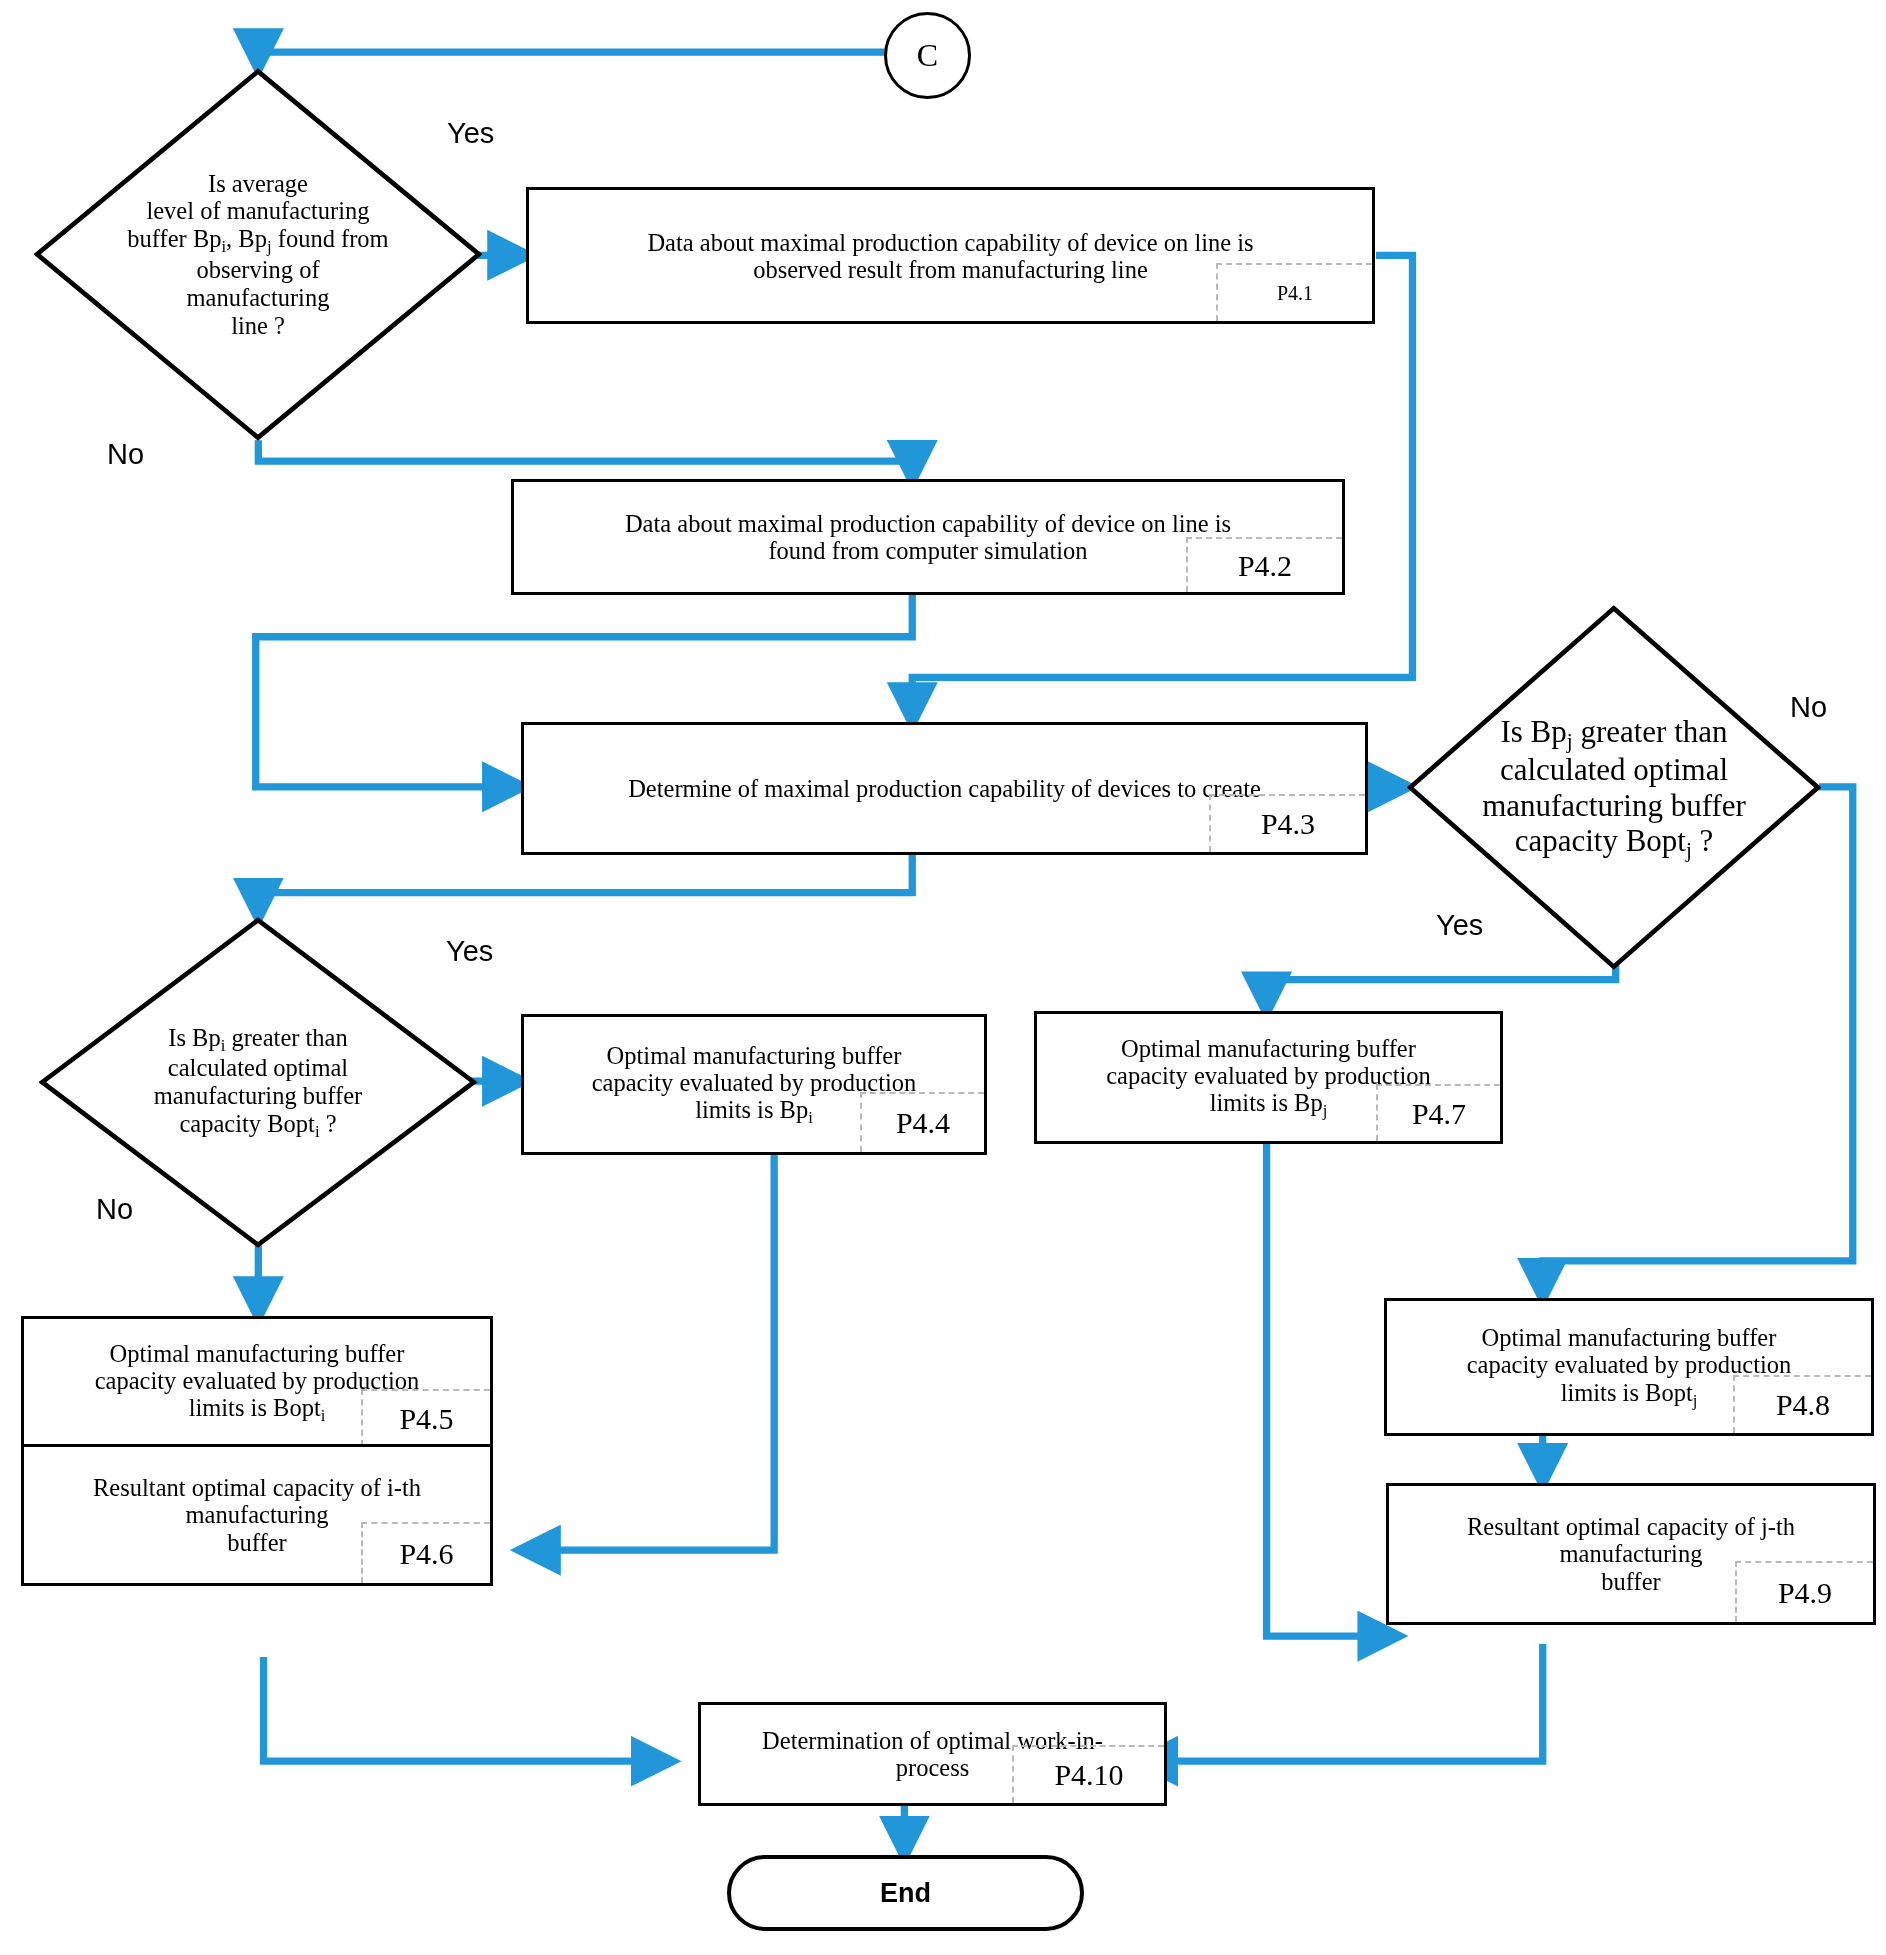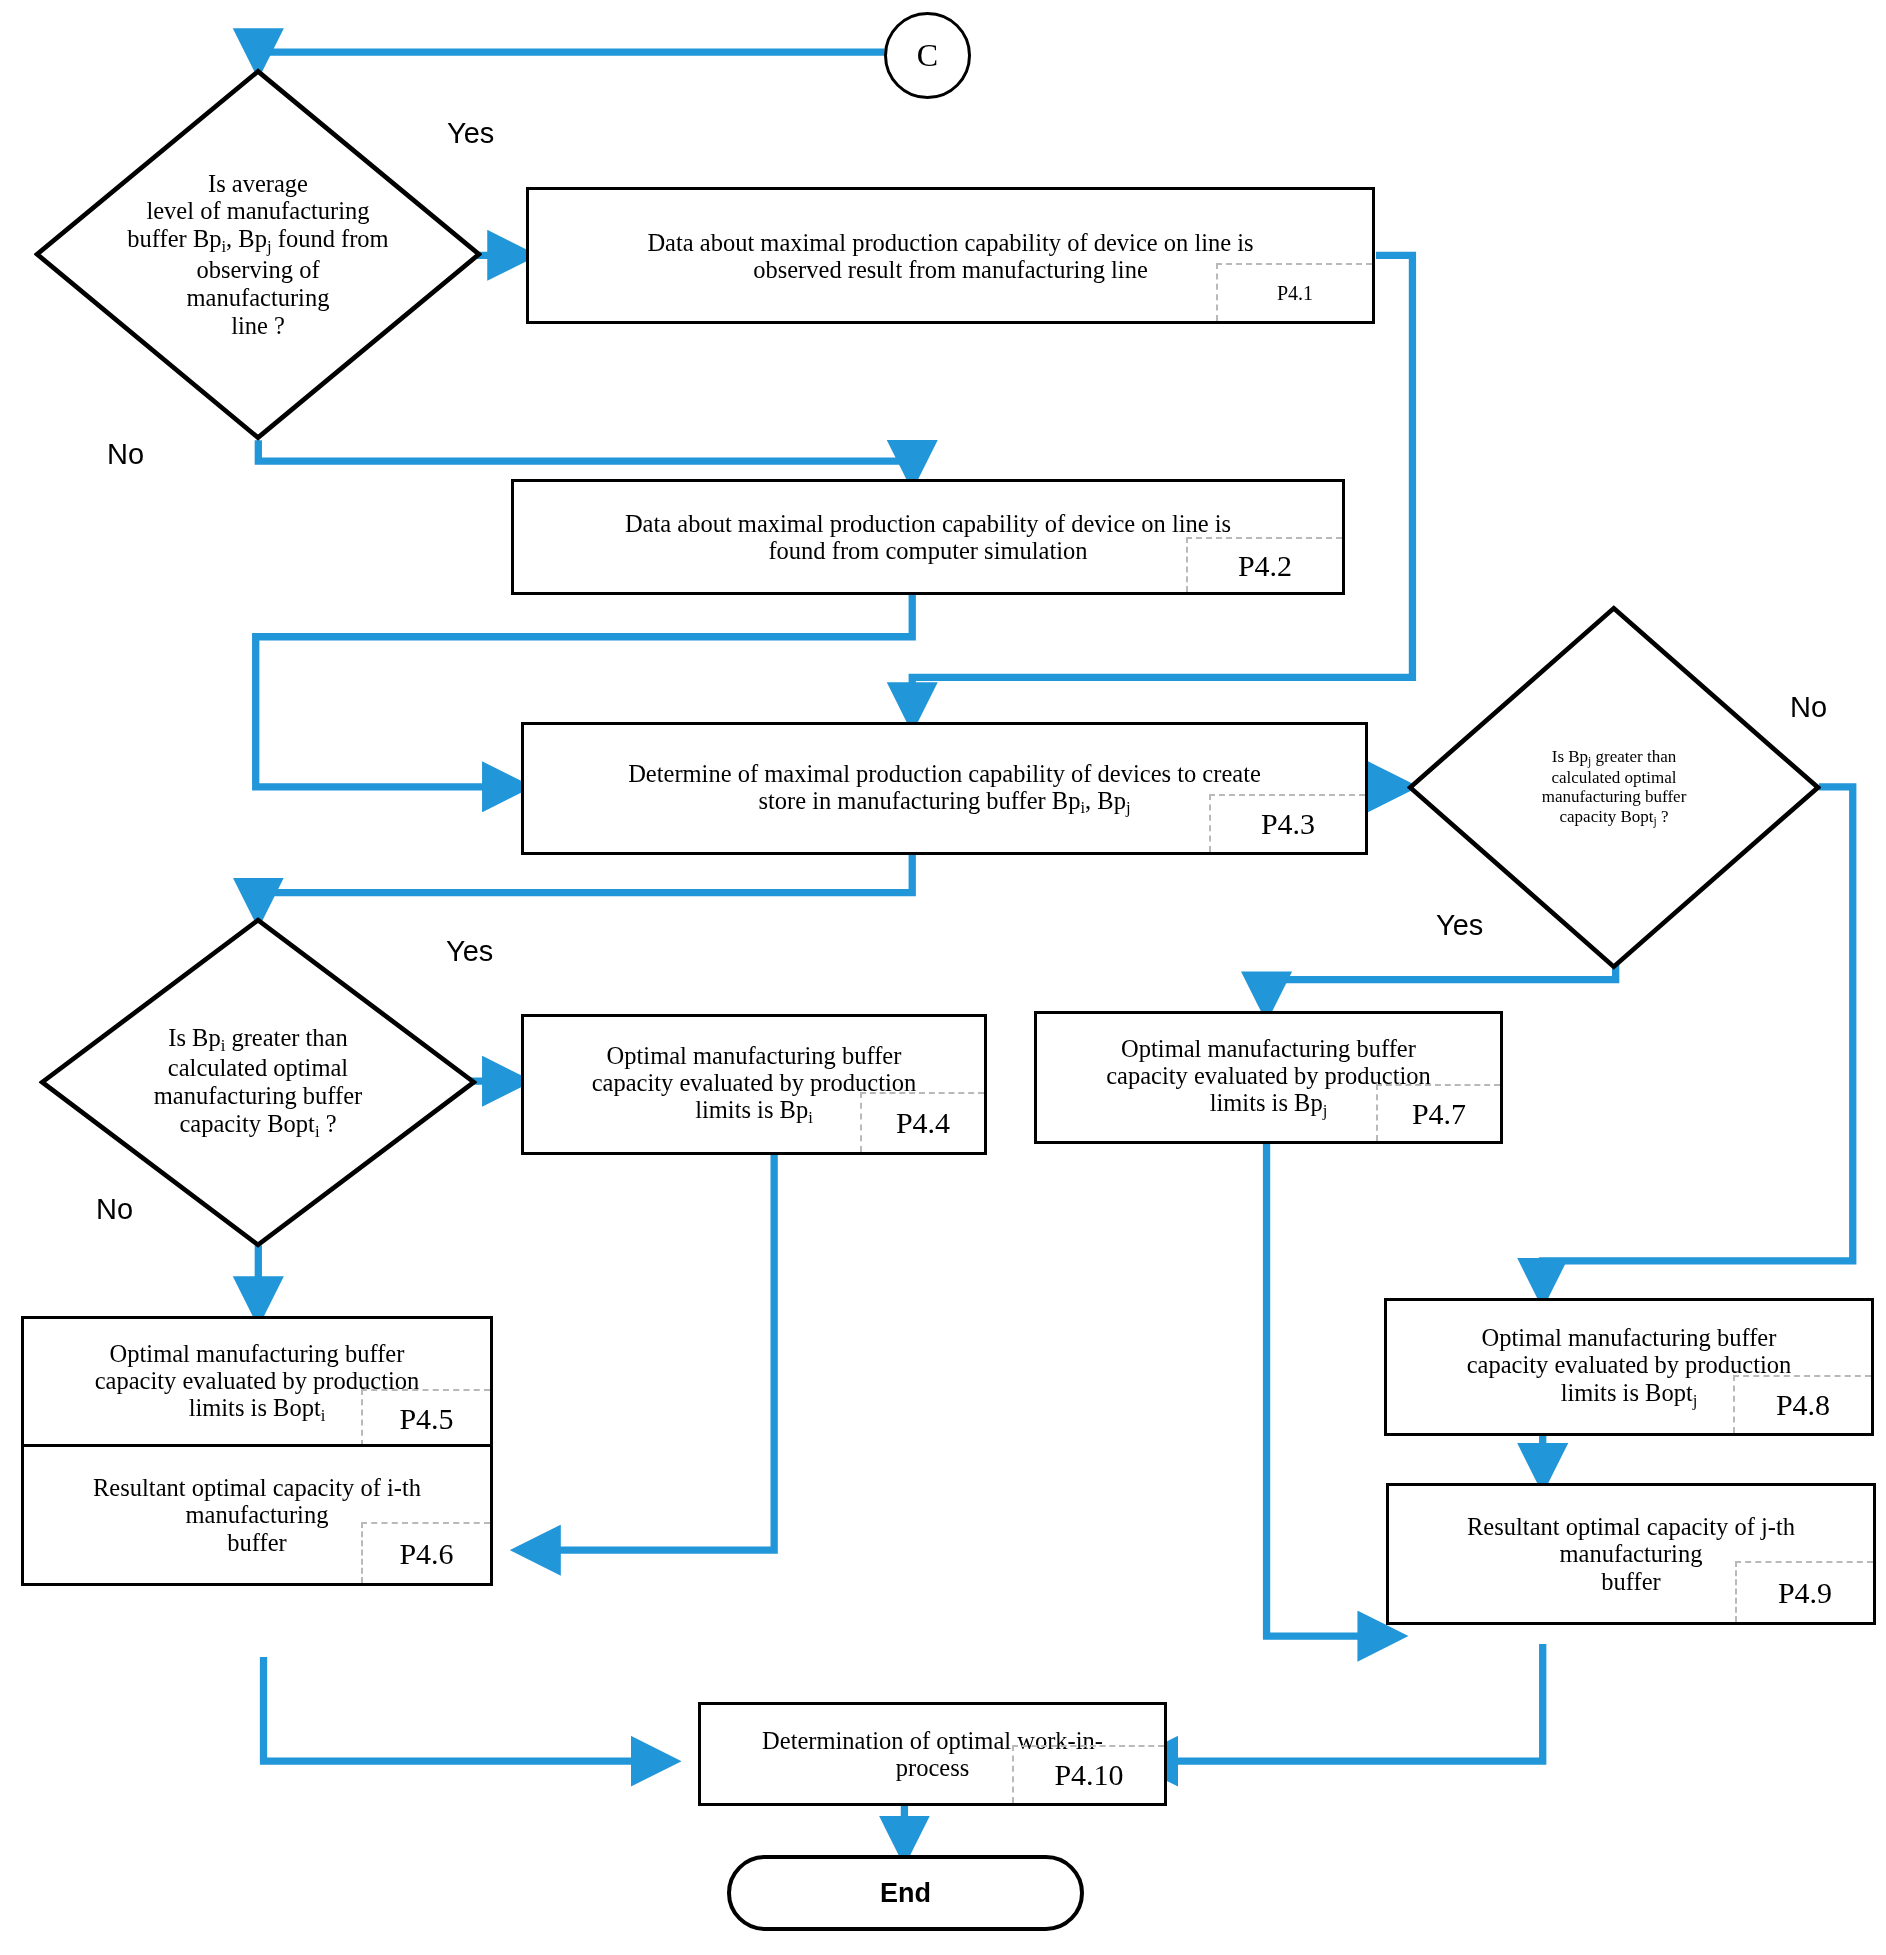--- a/index.html
+++ b/index.html
@@ -114,30 +114,29 @@
     <div class="txt" style="font-size:24.5px;">
       <div>Data about maximal production capability of device on line is</div>
       <div>found from computer simulation</div>
     </div>
     <div class="tagbox" style="width:156px;height:55px;font-size:30px;">P4.2</div>
   </div>
 
   <div class="node proc" style="left:521px;top:722px;width:847px;height:133px;">
     <div class="txt" style="font-size:24.5px;">
       <div>Determine of maximal production capability of devices to create</div>
-      <div>store in manufacturing buffer Bp<sub>i</sub>, Bp<sub>j</sub></div>
     </div>
     <div class="tagbox" style="width:156px;height:58px;font-size:30px;">P4.3</div>
   </div>
 
   <div class="diamond" style="left:1407px;top:605px;width:414px;height:365px;">
     <svg width="414" height="365" viewBox="0 0 795 700">
       <polygon points="397,6 789,350 397,694 6,350" fill="#ffffff" stroke="#000000" stroke-width="9"></polygon>
     </svg>
-    <div class="dtxt" style="font-size:17px;left:6%;right:6%;">
+    <div class="dtxt" style="font-size:31px;left:6%;right:6%;">
       <div>Is Bp<sub>j</sub> greater than</div>
       <div>calculated optimal</div>
       <div>manufacturing buffer</div>
       <div>capacity Bopt<sub>j</sub> ?</div>
     </div>
   </div>
   <div class="edgelabel" style="left:1790px;top:691px;font-size:29px;">No</div>
   <div class="edgelabel" style="left:1436px;top:909px;font-size:29px;">Yes</div>
 
   <div class="diamond" style="left:39px;top:917px;width:438px;height:331px;">

